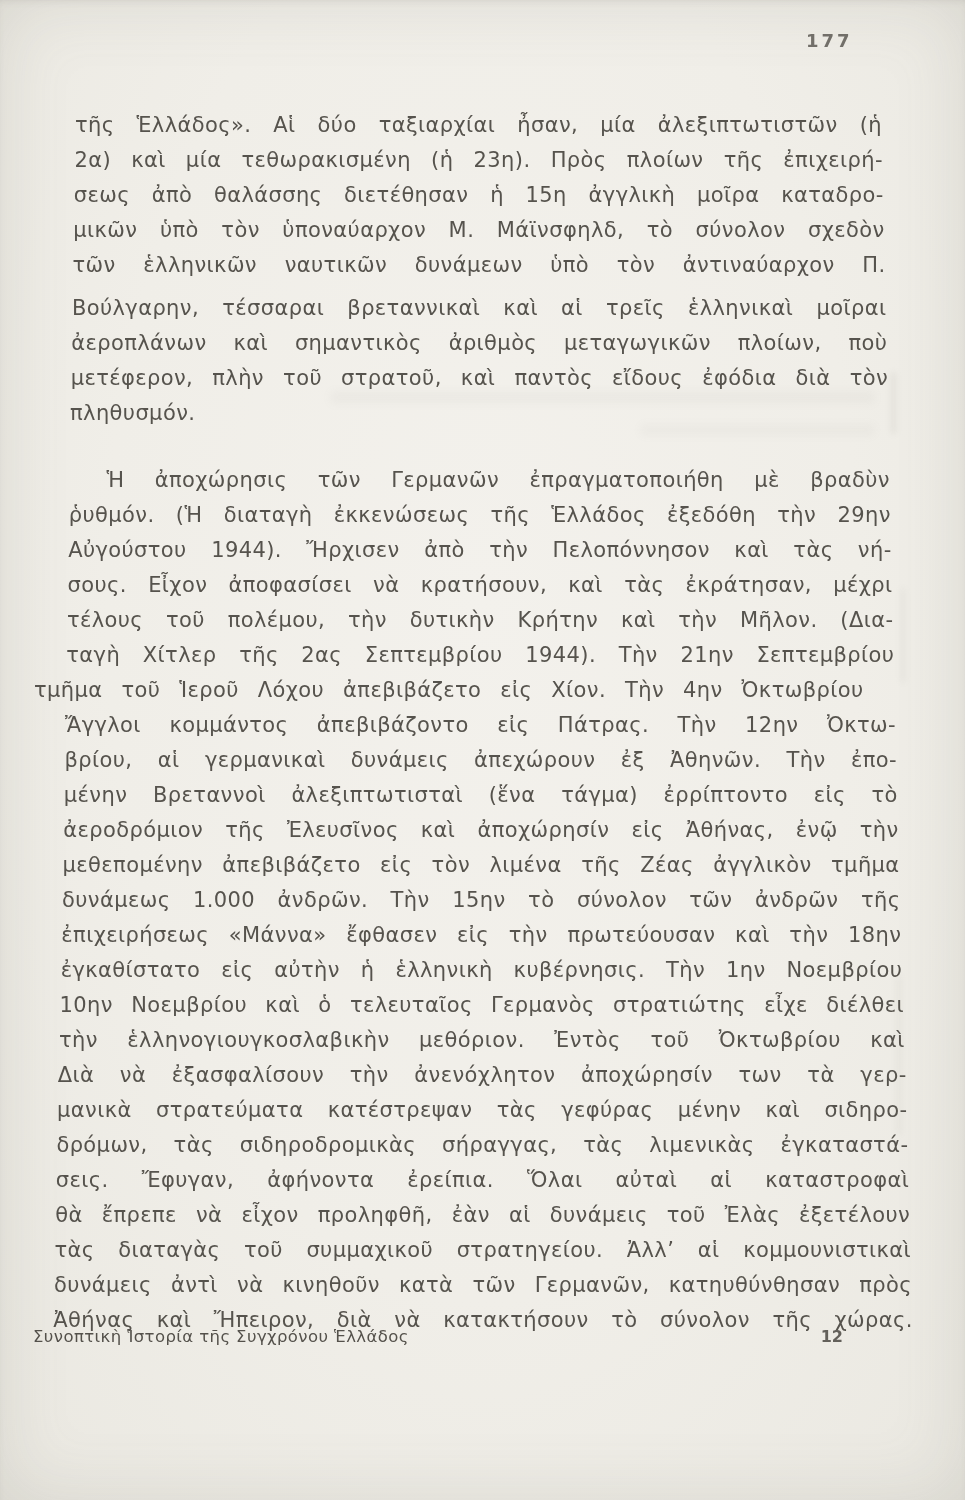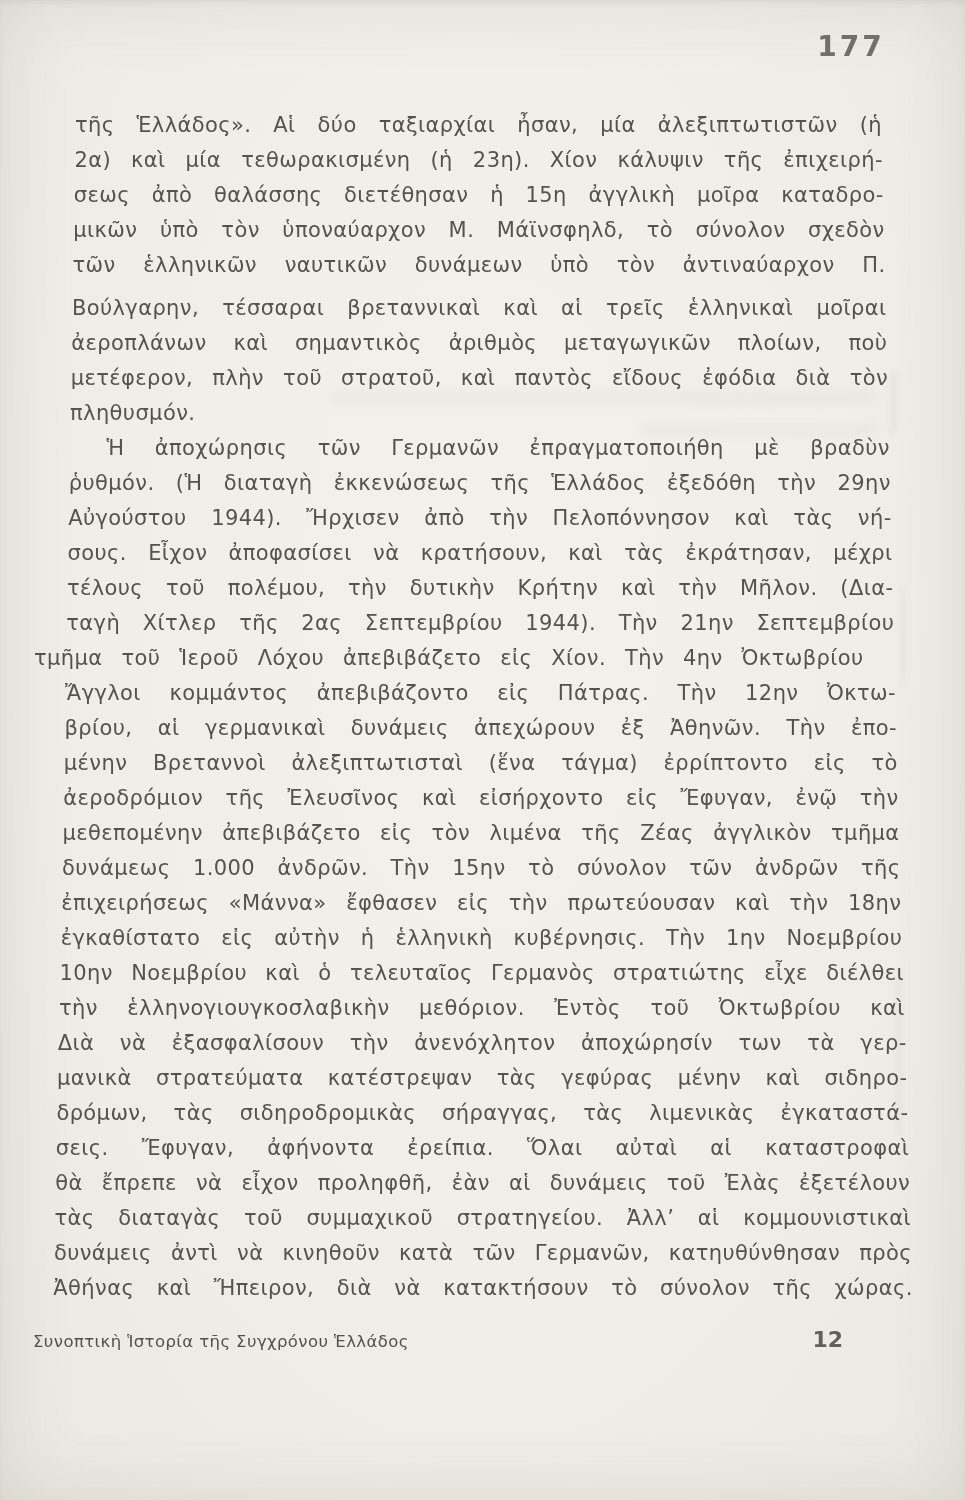--- a/index.html
+++ b/index.html
@@ -18,53 +18,52 @@
   }
   .page::after{
     content:"";
     position:absolute;inset:0;
     box-shadow:inset 0 0 70px rgba(115,110,100,.16), inset 0 4px 10px -6px rgba(95,90,80,.25);
     pointer-events:none;
   }
   .page-number{
     position:absolute;
     top:30px;left:806px;width:90px;
-    text-align:center;
-    font-size:28px;font-weight:bold;
+    font-size:18px;font-weight:bold;
     letter-spacing:3px;
     color:#73706a;
   }
   .text-block{
     position:absolute;
     top:108px;left:12px;right:0;
   }
   .line{
     height:35px;line-height:35px;
     overflow:hidden;
     font-size:21px;
     letter-spacing:.4px;
     word-spacing:1.5px;
     text-align:justify;
     text-align-last:justify;
     color:#56534d;
   }
   .line.ragged{ text-align-last:left; }
-  .line.indent{ text-indent:37px; }
+  .line.indent{ text-indent:37px;margin-top:32px; }
   .footer{
     position:absolute;
     top:1327px;left:33px;width:810px;
     display:flex;justify-content:space-between;align-items:baseline;
   }
   .footer-title{
     font-size:16.5px;
     letter-spacing:.4px;
     color:#54514b;
   }
   .footer-signature{
-    font-size:22px;
+    font-size:16px;
     font-weight:bold;
     color:#63605a;
   }
   .artifact{
     position:absolute;
     background:#8a8780;
     border-radius:4px;
     pointer-events:none;
   }
   .streak{ filter:blur(3px); }
@@ -72,39 +71,39 @@
 </style>
 </head>
 <body>
 
 <div class="page">
 
   <div class="page-number">177</div>
 
   <div class="text-block">
       <div class="line" style="margin-left: 63px; width: 807px;">τῆς Ἑλλάδος». Αἱ δύο ταξιαρχίαι ἦσαν, μία ἀλεξιπτωτιστῶν (ἡ</div>
-      <div class="line" style="margin-left: 62.38px; width: 808.5px;">2α) καὶ μία τεθωρακισμένη (ἡ 23η). Χίον κάλυψιν τῆς ἐπιχειρή-</div>
+      <div class="line" style="margin-left: 62.38px; width: 808.5px;">2α) καὶ μία τεθωρακισμένη (ἡ 23η). Πρὸς πλοίων τῆς ἐπιχειρή-</div>
       <div class="line" style="margin-left: 61.76px; width: 810px;">σεως ἀπὸ θαλάσσης διετέθησαν ἡ 15η ἀγγλικὴ μοῖρα καταδρο-</div>
       <div class="line" style="margin-left: 61.14px; width: 811.5px;">μικῶν ὑπὸ τὸν ὑποναύαρχον Μ. Μάϊνσφηλδ, τὸ σύνολον σχεδὸν</div>
       <div class="line" style="margin-left: 60.52px; width: 813px;">τῶν ἑλληνικῶν ναυτικῶν δυνάμεων ὑπὸ τὸν ἀντιναύαρχον Π.</div>
       <div class="line" style="margin-left: 59.9px; width: 814.5px; margin-top: 8px;">Βούλγαρην, τέσσαραι βρεταννικαὶ καὶ αἱ τρεῖς ἑλληνικαὶ μοῖραι</div>
       <div class="line" style="margin-left: 59.28px; width: 816px;">ἀεροπλάνων καὶ σημαντικὸς ἀριθμὸς μεταγωγικῶν πλοίων, ποὺ</div>
       <div class="line" style="margin-left: 58.66px; width: 817.5px;">μετέφερον, πλὴν τοῦ στρατοῦ, καὶ παντὸς εἴδους ἐφόδια διὰ τὸν</div>
       <div class="line ragged" style="margin-left: 58.04px; width: 819px;">πληθυσμόν.</div>
       <div class="line indent" style="margin-left: 57.42px; width: 820.5px;">Ἡ ἀποχώρησις τῶν Γερμανῶν ἐπραγματοποιήθη μὲ βραδὺν</div>
       <div class="line" style="margin-left: 56.8px; width: 822px;">ῥυθμόν. (Ἡ διαταγὴ ἐκκενώσεως τῆς Ἑλλάδος ἐξεδόθη τὴν 29ην</div>
       <div class="line" style="margin-left: 56.18px; width: 823.5px;">Αὐγούστου 1944). Ἤρχισεν ἀπὸ τὴν Πελοπόννησον καὶ τὰς νή-</div>
       <div class="line" style="margin-left: 55.56px; width: 825px;">σους. Εἶχον ἀποφασίσει νὰ κρατήσουν, καὶ τὰς ἐκράτησαν, μέχρι</div>
       <div class="line" style="margin-left: 54.94px; width: 826.5px;">τέλους τοῦ πολέμου, τὴν δυτικὴν Κρήτην καὶ τὴν Μῆλον. (Δια-</div>
       <div class="line" style="margin-left: 54.32px; width: 828px;">ταγὴ Χίτλερ τῆς 2ας Σεπτεμβρίου 1944). Τὴν 21ην Σεπτεμβρίου</div>
       <div class="line" style="margin-left: 22px; width: 829.5px;">τμῆμα τοῦ Ἱεροῦ Λόχου ἀπεβιβάζετο εἰς Χίον. Τὴν 4ην Ὀκτωβρίου</div>
       <div class="line" style="margin-left: 53.08px; width: 831px;">Ἄγγλοι κομμάντος ἀπεβιβάζοντο εἰς Πάτρας. Τὴν 12ην Ὀκτω-</div>
       <div class="line" style="margin-left: 52.46px; width: 832.5px;">βρίου, αἱ γερμανικαὶ δυνάμεις ἀπεχώρουν ἐξ Ἀθηνῶν. Τὴν ἐπο-</div>
       <div class="line" style="margin-left: 51.84px; width: 834px;">μένην Βρεταννοὶ ἀλεξιπτωτισταὶ (ἕνα τάγμα) ἐρρίπτοντο εἰς τὸ</div>
-      <div class="line" style="margin-left: 51.22px; width: 835.5px;">ἀεροδρόμιον τῆς Ἐλευσῖνος καὶ εἰσήρχοντο εἰς Ἔφυγαν, ἐνῷ τὴν</div>
+      <div class="line" style="margin-left: 51.22px; width: 835.5px;">ἀεροδρόμιον τῆς Ἐλευσῖνος καὶ ἀποχώρησίν εἰς Ἀθήνας, ἐνῷ τὴν</div>
       <div class="line" style="margin-left: 50.6px; width: 837px;">μεθεπομένην ἀπεβιβάζετο εἰς τὸν λιμένα τῆς Ζέας ἀγγλικὸν τμῆμα</div>
       <div class="line" style="margin-left: 49.98px; width: 838.5px;">δυνάμεως 1.000 ἀνδρῶν. Τὴν 15ην τὸ σύνολον τῶν ἀνδρῶν τῆς</div>
       <div class="line" style="margin-left: 49.36px; width: 840px;">ἐπιχειρήσεως «Μάννα» ἔφθασεν εἰς τὴν πρωτεύουσαν καὶ τὴν 18ην</div>
       <div class="line" style="margin-left: 48.74px; width: 841.5px;">ἐγκαθίστατο εἰς αὐτὴν ἡ ἑλληνικὴ κυβέρνησις. Τὴν 1ην Νοεμβρίου</div>
       <div class="line" style="margin-left: 47.5px; width: 844.5px;">10ην Νοεμβρίου καὶ ὁ τελευταῖος Γερμανὸς στρατιώτης εἶχε διέλθει</div>
       <div class="line" style="margin-left: 46.88px; width: 846px;">τὴν ἑλληνογιουγκοσλαβικὴν μεθόριον. Ἐντὸς τοῦ Ὀκτωβρίου καὶ</div>
       <div class="line" style="margin-left: 45.64px; width: 849px;">Διὰ νὰ ἐξασφαλίσουν τὴν ἀνενόχλητον ἀποχώρησίν των τὰ γερ-</div>
       <div class="line" style="margin-left: 45.02px; width: 850.5px;">μανικὰ στρατεύματα κατέστρεψαν τὰς γεφύρας μένην καὶ σιδηρο-</div>
       <div class="line" style="margin-left: 44.4px; width: 852px;">δρόμων, τὰς σιδηροδρομικὰς σήραγγας, τὰς λιμενικὰς ἐγκαταστά-</div>
       <div class="line" style="margin-left: 43.78px; width: 853.5px;">σεις. Ἔφυγαν, ἀφήνοντα ἐρείπια. Ὅλαι αὐταὶ αἱ καταστροφαὶ</div>

